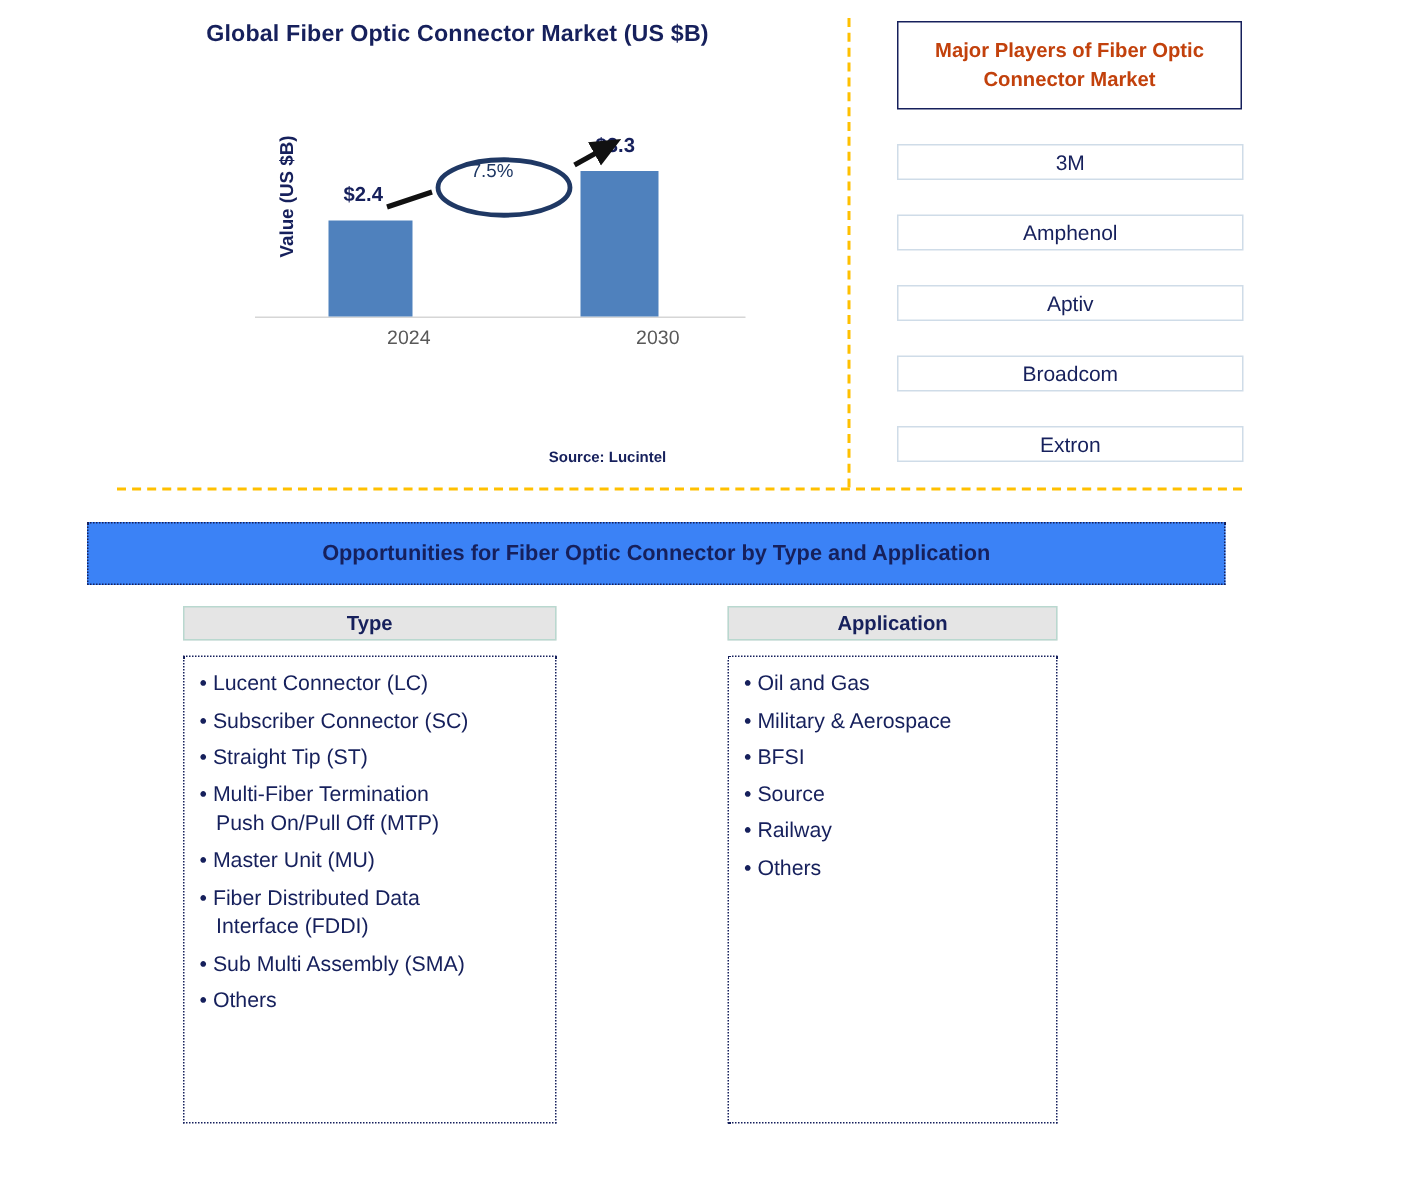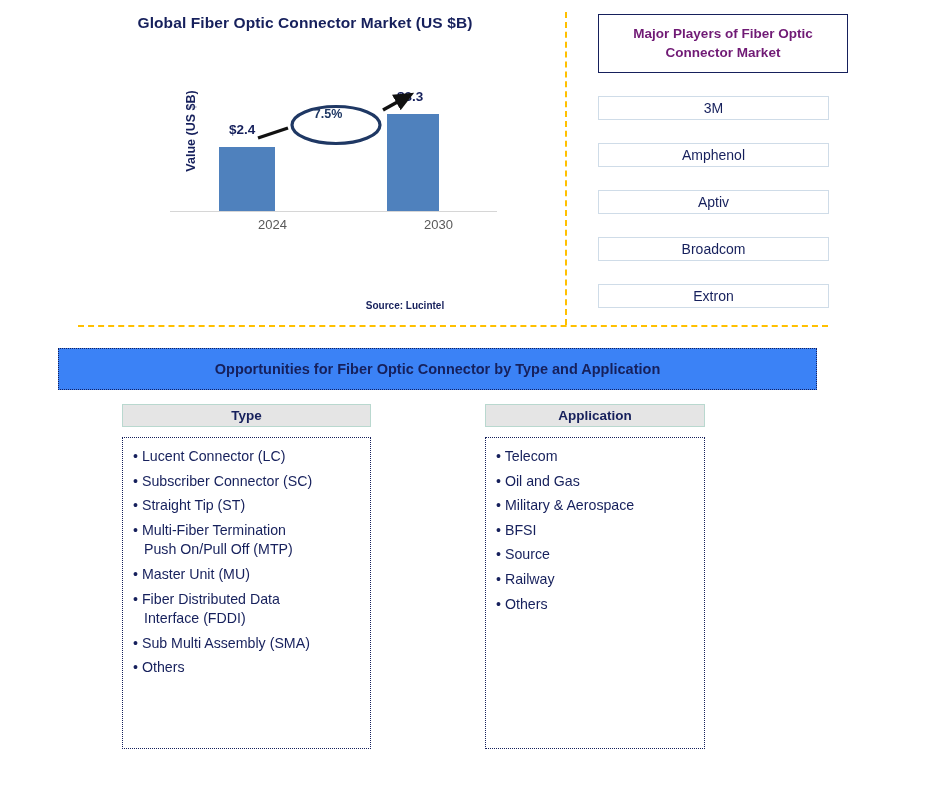--- a/index.html
+++ b/index.html
@@ -100,21 +100,21 @@
     overflow: visible;
   }
   #growth-label {
     position: absolute;
     left: 134px;
     top: 27px;
     width: 88px;
     text-align: center;
     font-size: 12.5px;
     color: #1f3864;
-    font-weight: bold;
+    font-weight: normal;
   }
 
   #source-note {
     position: absolute;
     left: 255px;
     top: 300px;
     width: 300px;
     text-align: center;
     font-size: 10px;
     font-weight: bold;
@@ -141,30 +141,30 @@
 
   
   #players-panel {
     position: absolute;
     left: 598px;
     top: 14px;
     width: 231px;
   }
   #players-header {
     box-sizing: border-box;
-    width: 250px;
+    width: 230px;
     height: 59px;
     border: 1.5px solid #16205c;
     display: flex;
     align-items: center;
     justify-content: center;
     text-align: center;
     font-size: 13.5px;
     font-weight: bold;
-    color: #701a75;
+    color: #c2410c;
     line-height: 1.35;
     padding: 4px 6px;
     background: #ffffff;
   }
   .player-box {
     box-sizing: border-box;
     width: 231px;
     height: 24px;
     margin-top: 23px;
     border: 1px solid #cfdce8;
@@ -315,21 +315,20 @@
 Interface (FDDI)</li>
       <li>Sub Multi Assembly (SMA)</li>
       <li>Others</li>
     </ul>
   </div>
 
   <div class="column-header" id="application-header">Application</div>
 
   <div class="column-box" id="application-box">
     <ul class="bullet-list">
-      <li>Telecom</li>
       <li>Oil and Gas</li>
       <li>Military &amp; Aerospace</li>
       <li>BFSI</li>
       <li>Source</li>
       <li>Railway</li>
       <li>Others</li>
     </ul>
   </div>
 
 </div>

